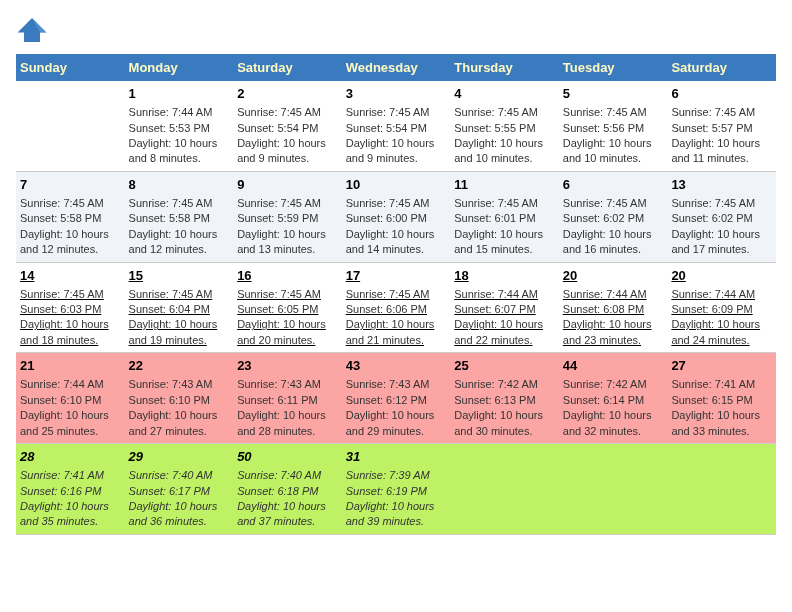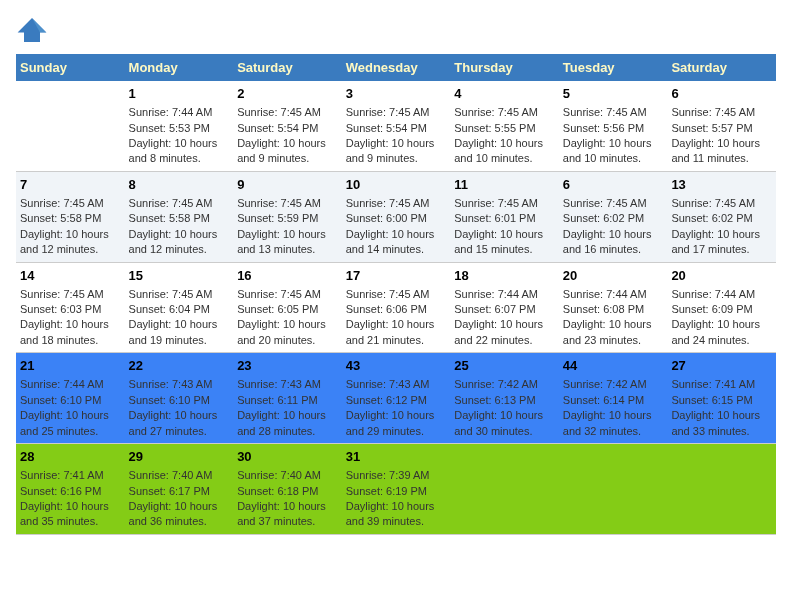--- a/index.html
+++ b/index.html
@@ -168,21 +168,21 @@
         </td>
         <td>
           <span class="day-number">6</span>
           <div class="cell-content">Sunrise: 7:45 AM<br>Sunset: 6:02 PM<br>Daylight: 10 hours and 16 minutes.</div>
         </td>
         <td>
           <span class="day-number">13</span>
           <div class="cell-content">Sunrise: 7:45 AM<br>Sunset: 6:02 PM<br>Daylight: 10 hours and 17 minutes.</div>
         </td>
       </tr>
-      <tr style="background: rgb(255, 255, 255);">
+      <tr style="background: rgb(255, 255, 255); text-decoration: underline;">
         <td>
           <span class="day-number">14</span>
           <div class="cell-content">Sunrise: 7:45 AM<br>Sunset: 6:03 PM<br>Daylight: 10 hours and 18 minutes.</div>
         </td>
         <td>
           <span class="day-number">15</span>
           <div class="cell-content">Sunrise: 7:45 AM<br>Sunset: 6:04 PM<br>Daylight: 10 hours and 19 minutes.</div>
         </td>
         <td>
           <span class="day-number">16</span>
@@ -198,21 +198,21 @@
         </td>
         <td>
           <span class="day-number">20</span>
           <div class="cell-content">Sunrise: 7:44 AM<br>Sunset: 6:08 PM<br>Daylight: 10 hours and 23 minutes.</div>
         </td>
         <td>
           <span class="day-number">20</span>
           <div class="cell-content">Sunrise: 7:44 AM<br>Sunset: 6:09 PM<br>Daylight: 10 hours and 24 minutes.</div>
         </td>
       </tr>
-      <tr style="background: #3b82f6;">
+      <tr style="background: #fca5a5;">
         <td>
           <span class="day-number">21</span>
           <div class="cell-content">Sunrise: 7:44 AM<br>Sunset: 6:10 PM<br>Daylight: 10 hours and 25 minutes.</div>
         </td>
         <td>
           <span class="day-number">22</span>
           <div class="cell-content">Sunrise: 7:43 AM<br>Sunset: 6:10 PM<br>Daylight: 10 hours and 27 minutes.</div>
         </td>
         <td>
           <span class="day-number">23</span>
@@ -228,31 +228,31 @@
         </td>
         <td>
           <span class="day-number">44</span>
           <div class="cell-content">Sunrise: 7:42 AM<br>Sunset: 6:14 PM<br>Daylight: 10 hours and 32 minutes.</div>
         </td>
         <td>
           <span class="day-number">27</span>
           <div class="cell-content">Sunrise: 7:41 AM<br>Sunset: 6:15 PM<br>Daylight: 10 hours and 33 minutes.</div>
         </td>
       </tr>
-      <tr style="background: #84cc16;">
+      <tr style="background: #bef264; font-style: italic;">
         <td>
           <span class="day-number">28</span>
           <div class="cell-content">Sunrise: 7:41 AM<br>Sunset: 6:16 PM<br>Daylight: 10 hours and 35 minutes.</div>
         </td>
         <td>
           <span class="day-number">29</span>
           <div class="cell-content">Sunrise: 7:40 AM<br>Sunset: 6:17 PM<br>Daylight: 10 hours and 36 minutes.</div>
         </td>
         <td>
-          <span class="day-number">30</span>
+          <span class="day-number">50</span>
           <div class="cell-content">Sunrise: 7:40 AM<br>Sunset: 6:18 PM<br>Daylight: 10 hours and 37 minutes.</div>
         </td>
         <td>
           <span class="day-number">31</span>
           <div class="cell-content">Sunrise: 7:39 AM<br>Sunset: 6:19 PM<br>Daylight: 10 hours and 39 minutes.</div>
         </td>
         <td></td>
         <td></td>
         <td></td>
       </tr>

